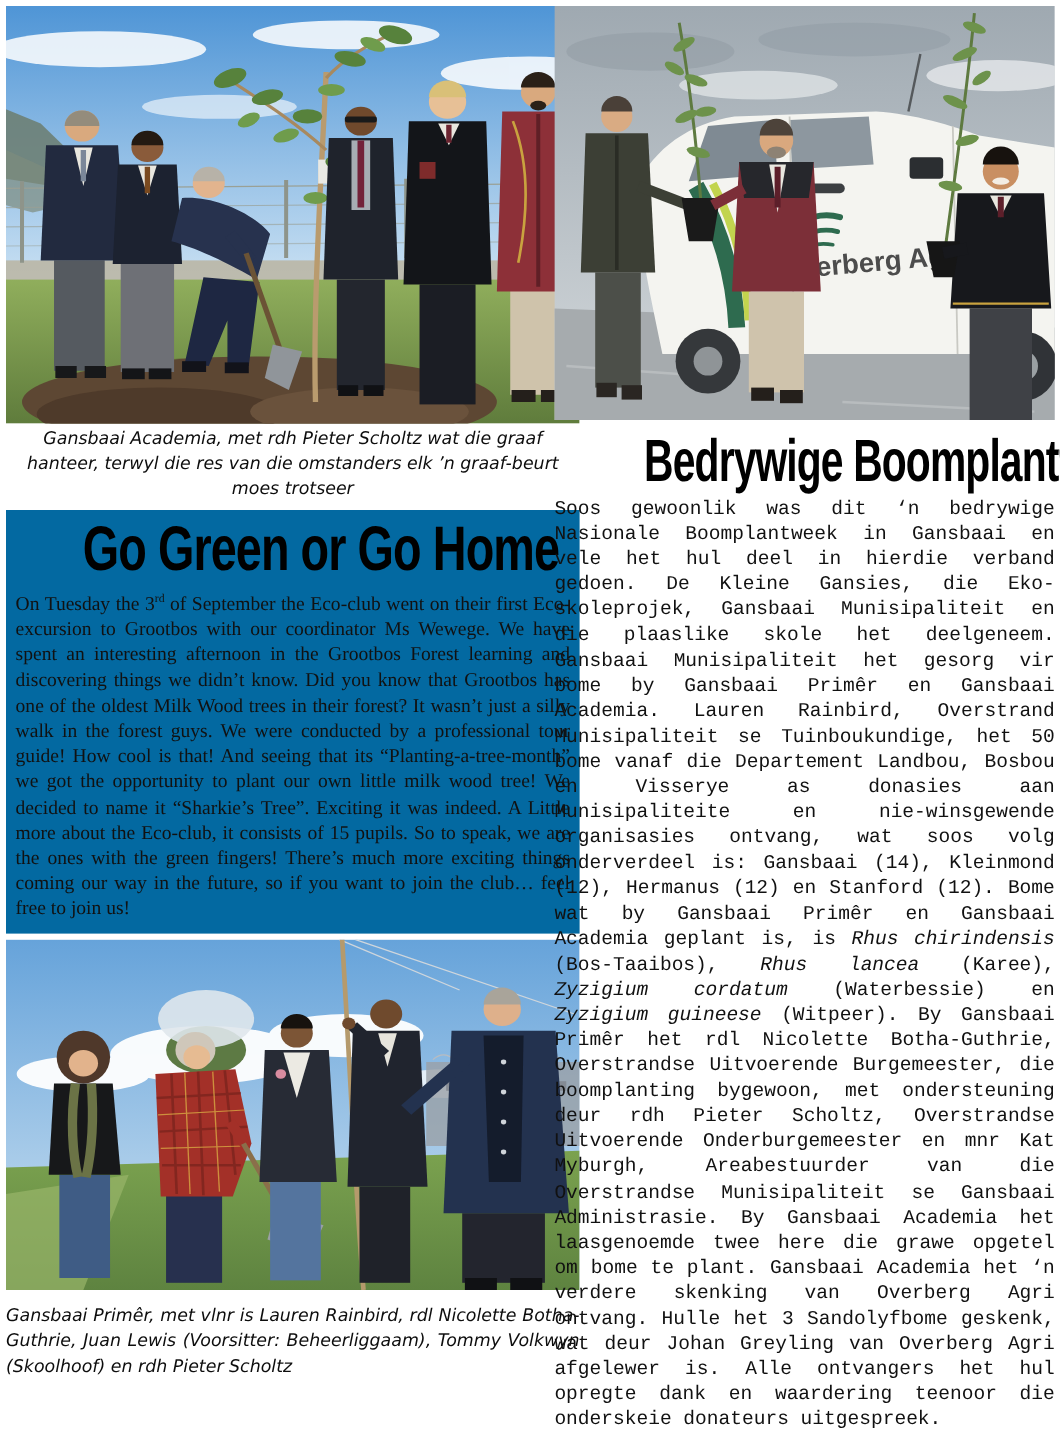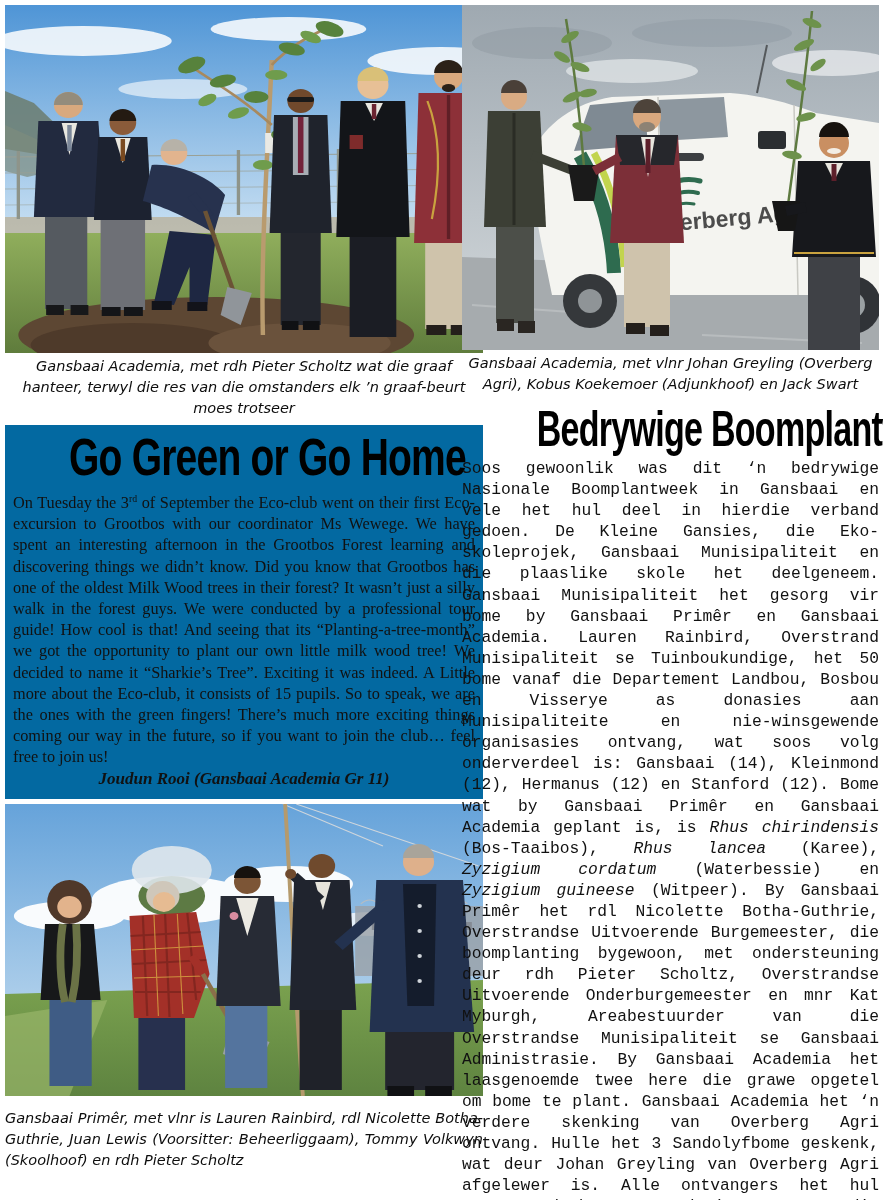--- a/index.html
+++ b/index.html
@@ -169,21 +169,20 @@
           <line x1="399" y1="90" x2="399" y2="234" stroke="#5f1f26" stroke-width="3"></line>
         </g>
       </svg>
     </figure>
 
     <p class="caption center">Gansbaai Academia, met rdh Pieter Scholtz wat die graaf hanteer, terwyl die res van die omstanders elk ’n graaf-beurt moes trotseer</p>
 
     <section class="green-box">
       <h1 class="headline headline-left"><span class="condense">Go Green or Go Home</span></h1>
       <p class="body-text"><span>On Tuesday the 3</span><sup>rd</sup><span> of September the Eco-club went on their first Eco-excursion to Grootbos with our coordinator Ms Wewege. We have spent an interesting afternoon in the Grootbos Forest learning and discovering things we didn’t know. Did you know that Grootbos has one of the oldest Milk Wood trees in their forest? It wasn’t just a silly walk in the forest guys. We were conducted by a professional tour guide! How cool is that! And seeing that its “Planting-a-tree-month” we got the opportunity to plant our own little milk wood tree! We decided to name it “Sharkie’s Tree”. Exciting it was indeed. A Little more about the Eco-club, it consists of 15 pupils. So to speak, we are the ones with the green fingers! There’s much more exciting things coming our way in the future, so if you want to join the club… feel free to join us!</span></p>
-      <p class="byline">Joudun Rooi (Gansbaai Academia Gr 11)</p>
     </section>
 
     <figure class="photo" id="photo-primer">
       <svg viewBox="0 0 430 292" preserveAspectRatio="none">
         <defs>
           <linearGradient id="sky3" x1="0" y1="0" x2="0" y2="1">
             <stop offset="0" stop-color="#66a3da"></stop>
               <stop offset="1" stop-color="#cfe3f2"></stop>
           </linearGradient>
           <linearGradient id="grass3" x1="0" y1="0" x2="0" y2="1">
@@ -385,19 +384,18 @@
           <polygon points="336,156 408,156 414,252 330,252" fill="#17181c"></polygon>
           <line x1="332" y1="248" x2="412" y2="248" stroke="#c9a23f" stroke-width="2"></line>
           <polygon points="363,158 381,158 372,176" fill="#e9e7df"></polygon>
           <line x1="372" y1="159" x2="372" y2="176" stroke="#5d1f2a" stroke-width="5"></line>
           <polygon points="310,196 338,196 333,226 316,226" fill="#161616"></polygon>
           <line x1="344" y1="202" x2="324" y2="206" stroke="#17181c" stroke-width="10"></line>
         </g>
       </svg>
     </figure>
 
-    <p class="caption center">Gansbaai Academia, met vlnr Johan Greyling (Overberg Agri), Kobus Koekemoer (Adjunkhoof) en Jack Swart</p>
 
     <h1 class="headline headline-right"><span class="condense">Bedrywige Boomplantweek</span></h1>
     <p class="body-text"><span>Soos gewoonlik was dit ‘n bedrywige Nasionale Boomplantweek in Gansbaai en vele het hul deel in hierdie verband gedoen. De Kleine Gansies, die Eko-skoleprojek, Gansbaai Munisipaliteit en die plaaslike skole het deelgeneem. Gansbaai Munisipaliteit het gesorg vir bome by Gansbaai Primêr en Gansbaai Academia. Lauren Rainbird, Overstrand Munisipaliteit se Tuinboukundige, het 50 bome vanaf die Departement Landbou, Bosbou en Visserye as donasies aan Munisipaliteite en nie-winsgewende organisasies ontvang, wat soos volg onderverdeel is: Gansbaai (14), Kleinmond (12), Hermanus (12) en Stanford (12). Bome wat by Gansbaai Primêr en Gansbaai Academia geplant is, is </span><i>Rhus chirindensis</i><span> (Bos-Taaibos), </span><i>Rhus lancea</i><span> (Karee), </span><i>Zyzigium cordatum</i><span> (Waterbessie) en </span><i>Zyzigium guineese</i><span> (Witpeer). By Gansbaai Primêr het rdl Nicolette Botha-Guthrie, Overstrandse Uitvoerende Burgemeester, die boomplanting bygewoon, met ondersteuning deur rdh Pieter Scholtz, Overstrandse Uitvoerende Onderburgemeester en mnr Kat Myburgh, Areabestuurder van die Overstrandse Munisipaliteit se Gansbaai Administrasie. By Gansbaai Academia het laasgenoemde twee here die grawe opgetel om bome te plant. Gansbaai Academia het ‘n verdere skenking van Overberg Agri ontvang. Hulle het 3 Sandolyfbome geskenk, wat deur Johan Greyling van Overberg Agri afgelewer is. Alle ontvangers het hul opregte dank en waardering teenoor die onderskeie donateurs uitgespreek.</span></p>
   </div>
 
 </div>
 
 </body></html>

